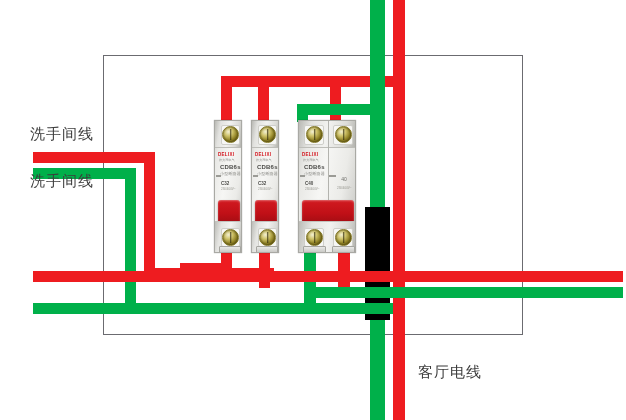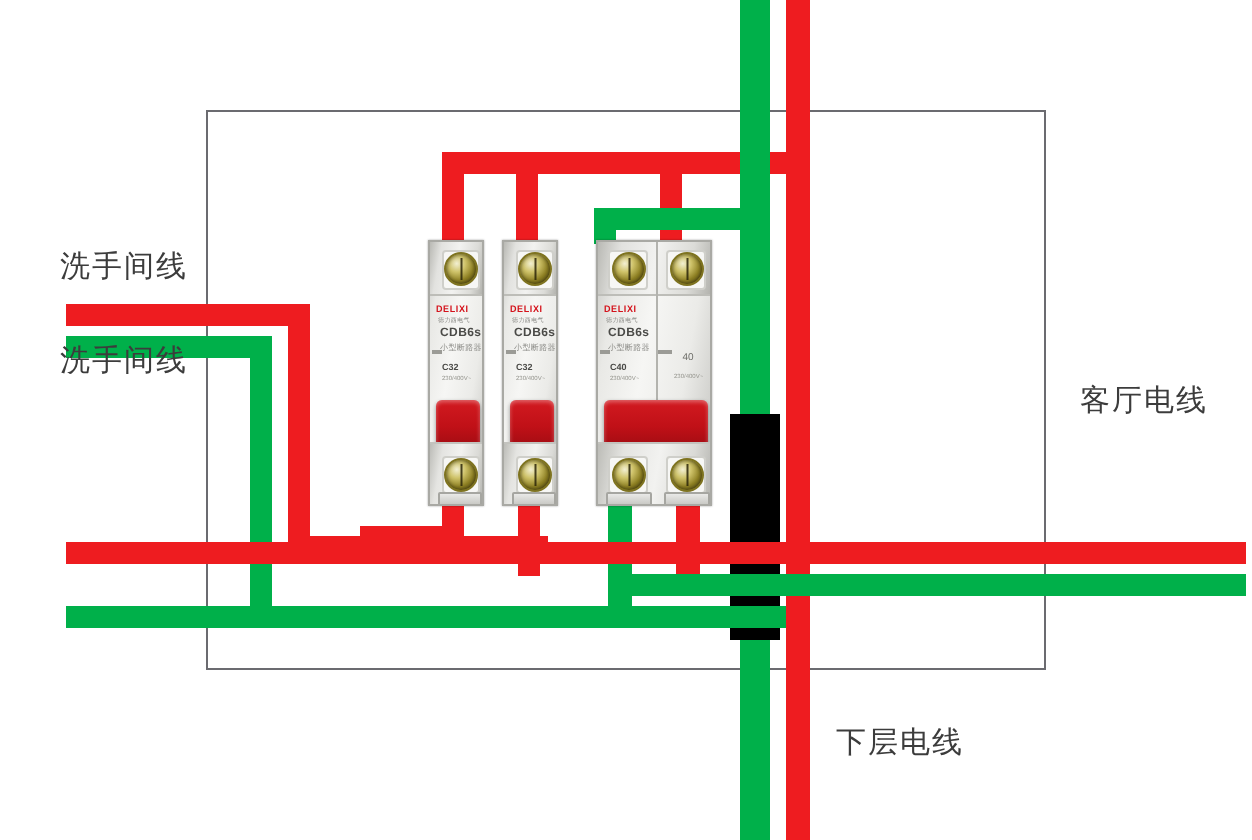--- a/index.html
+++ b/index.html
@@ -189,16 +189,15 @@
     <div class="brk-termwell" style="left:5px;top:107px;width:18px;height:17px;"></div>
     <div class="brk-term" style="left:7px;top:108px;"></div>
     <div class="brk-termwell" style="left:34px;top:107px;width:18px;height:17px;"></div>
     <div class="brk-term" style="left:36px;top:108px;"></div>
     <div class="brk-clip" style="left:4px;top:125px;width:21px;height:7px;"></div>
     <div class="brk-clip" style="left:33px;top:125px;width:21px;height:7px;"></div>
   </div>
 
   <div class="label" style="left:30px;top:125px;">洗手间线</div>
   <div class="label" style="left:30px;top:172px;">洗手间线</div>
-  <div class="label" style="left:540px;top:192px;">客厅电线</div>
-  <div class="label" style="left:418px;top:363px;">下层电线</div>
+  <div class="label" style="left:418px;top:363px;">客厅电线</div>
 
 </div>
 
 </body></html>

